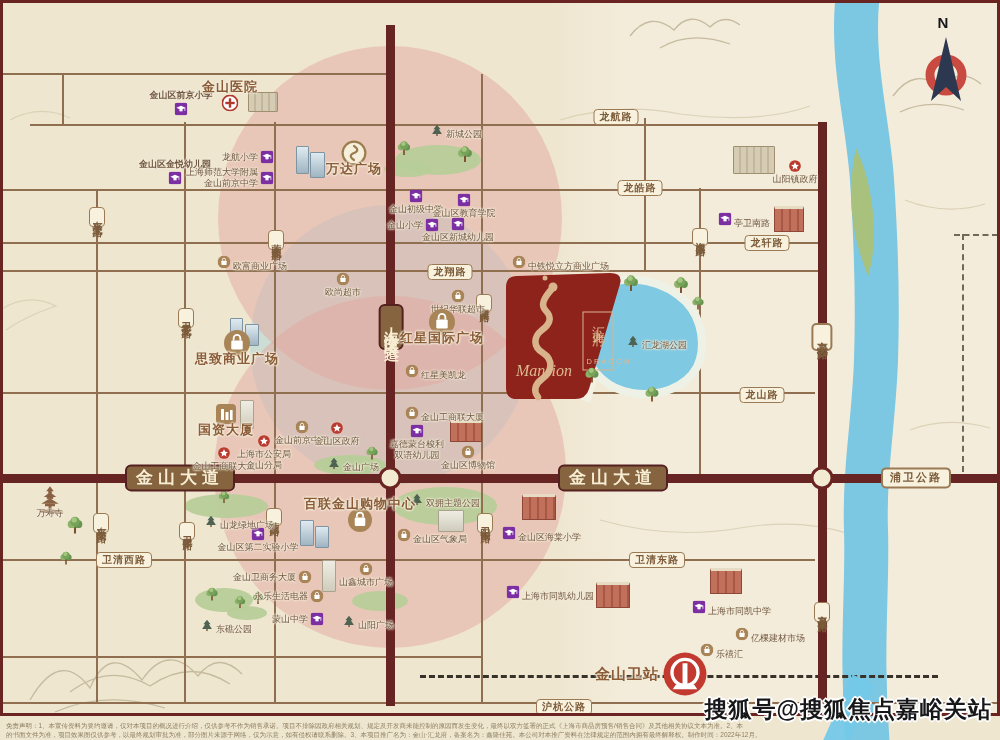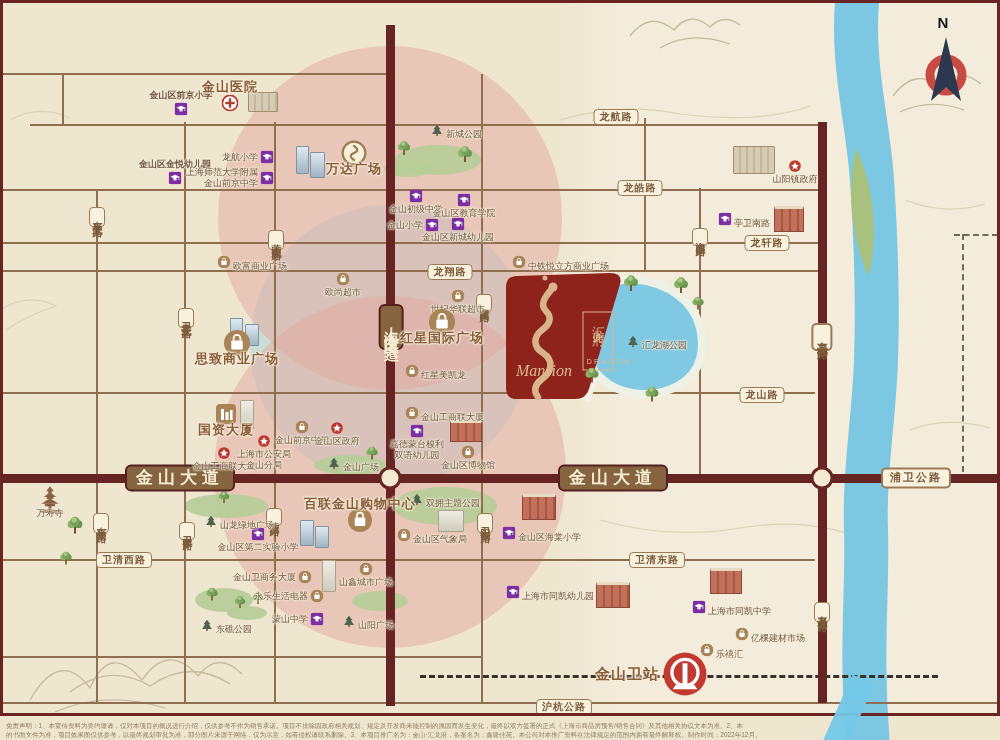--- a/index.html
+++ b/index.html
@@ -543,20 +543,21 @@
     <span class="n">N</span>
     <svg width="70" height="76">
       <circle cx="38" cy="44" r="16" fill="none" stroke="#c94a41" stroke-width="9"></circle>
       <polygon points="38,6 23,70 38,56 53,70" fill="#2b3850"></polygon>
     </svg>
   </div>
 
   <div class="frame"></div>
 
   <div class="wm-slash"></div>
+  <div class="wm">搜狐号@搜狐焦点嘉峪关站</div>
 
   <div class="disc" style="top:721px;">免责声明：1、本宣传资料为要约邀请，仅对本项目的概况进行介绍，仅供参考不作为销售承诺。项目不排除因政府相关规划、规定及开发商未能控制的原因而发生变化，最终以双方签署的正式《上海市商品房预售/销售合同》及其他相关协议文本为准。2、本</div>
   <div class="disc" style="top:730px;">的书面文件为准，项目效果图仅供参考，以最终规划审批为准，部分图片来源于网络，仅为示意，如有侵权请联系删除。3、本项目推广名为：金山·汇龙府，备案名为：鑫隆佳苑。本公司对本推广资料在法律规定的范围内拥有最终解释权。制作时间：2022年12月。</div>
 
   <svg width="0" height="0" style="position:absolute">
     <defs>
       <symbol id="sym-edu" viewBox="0 0 20 20">
         <rect width="20" height="20" rx="5" fill="#7c2fa3"></rect>
         <polygon points="10,5 17,8.2 10,11.4 3,8.2" fill="#fff"></polygon>
         <rect x="7.6" y="10.2" width="4.8" height="3.4" fill="#fff"></rect>

